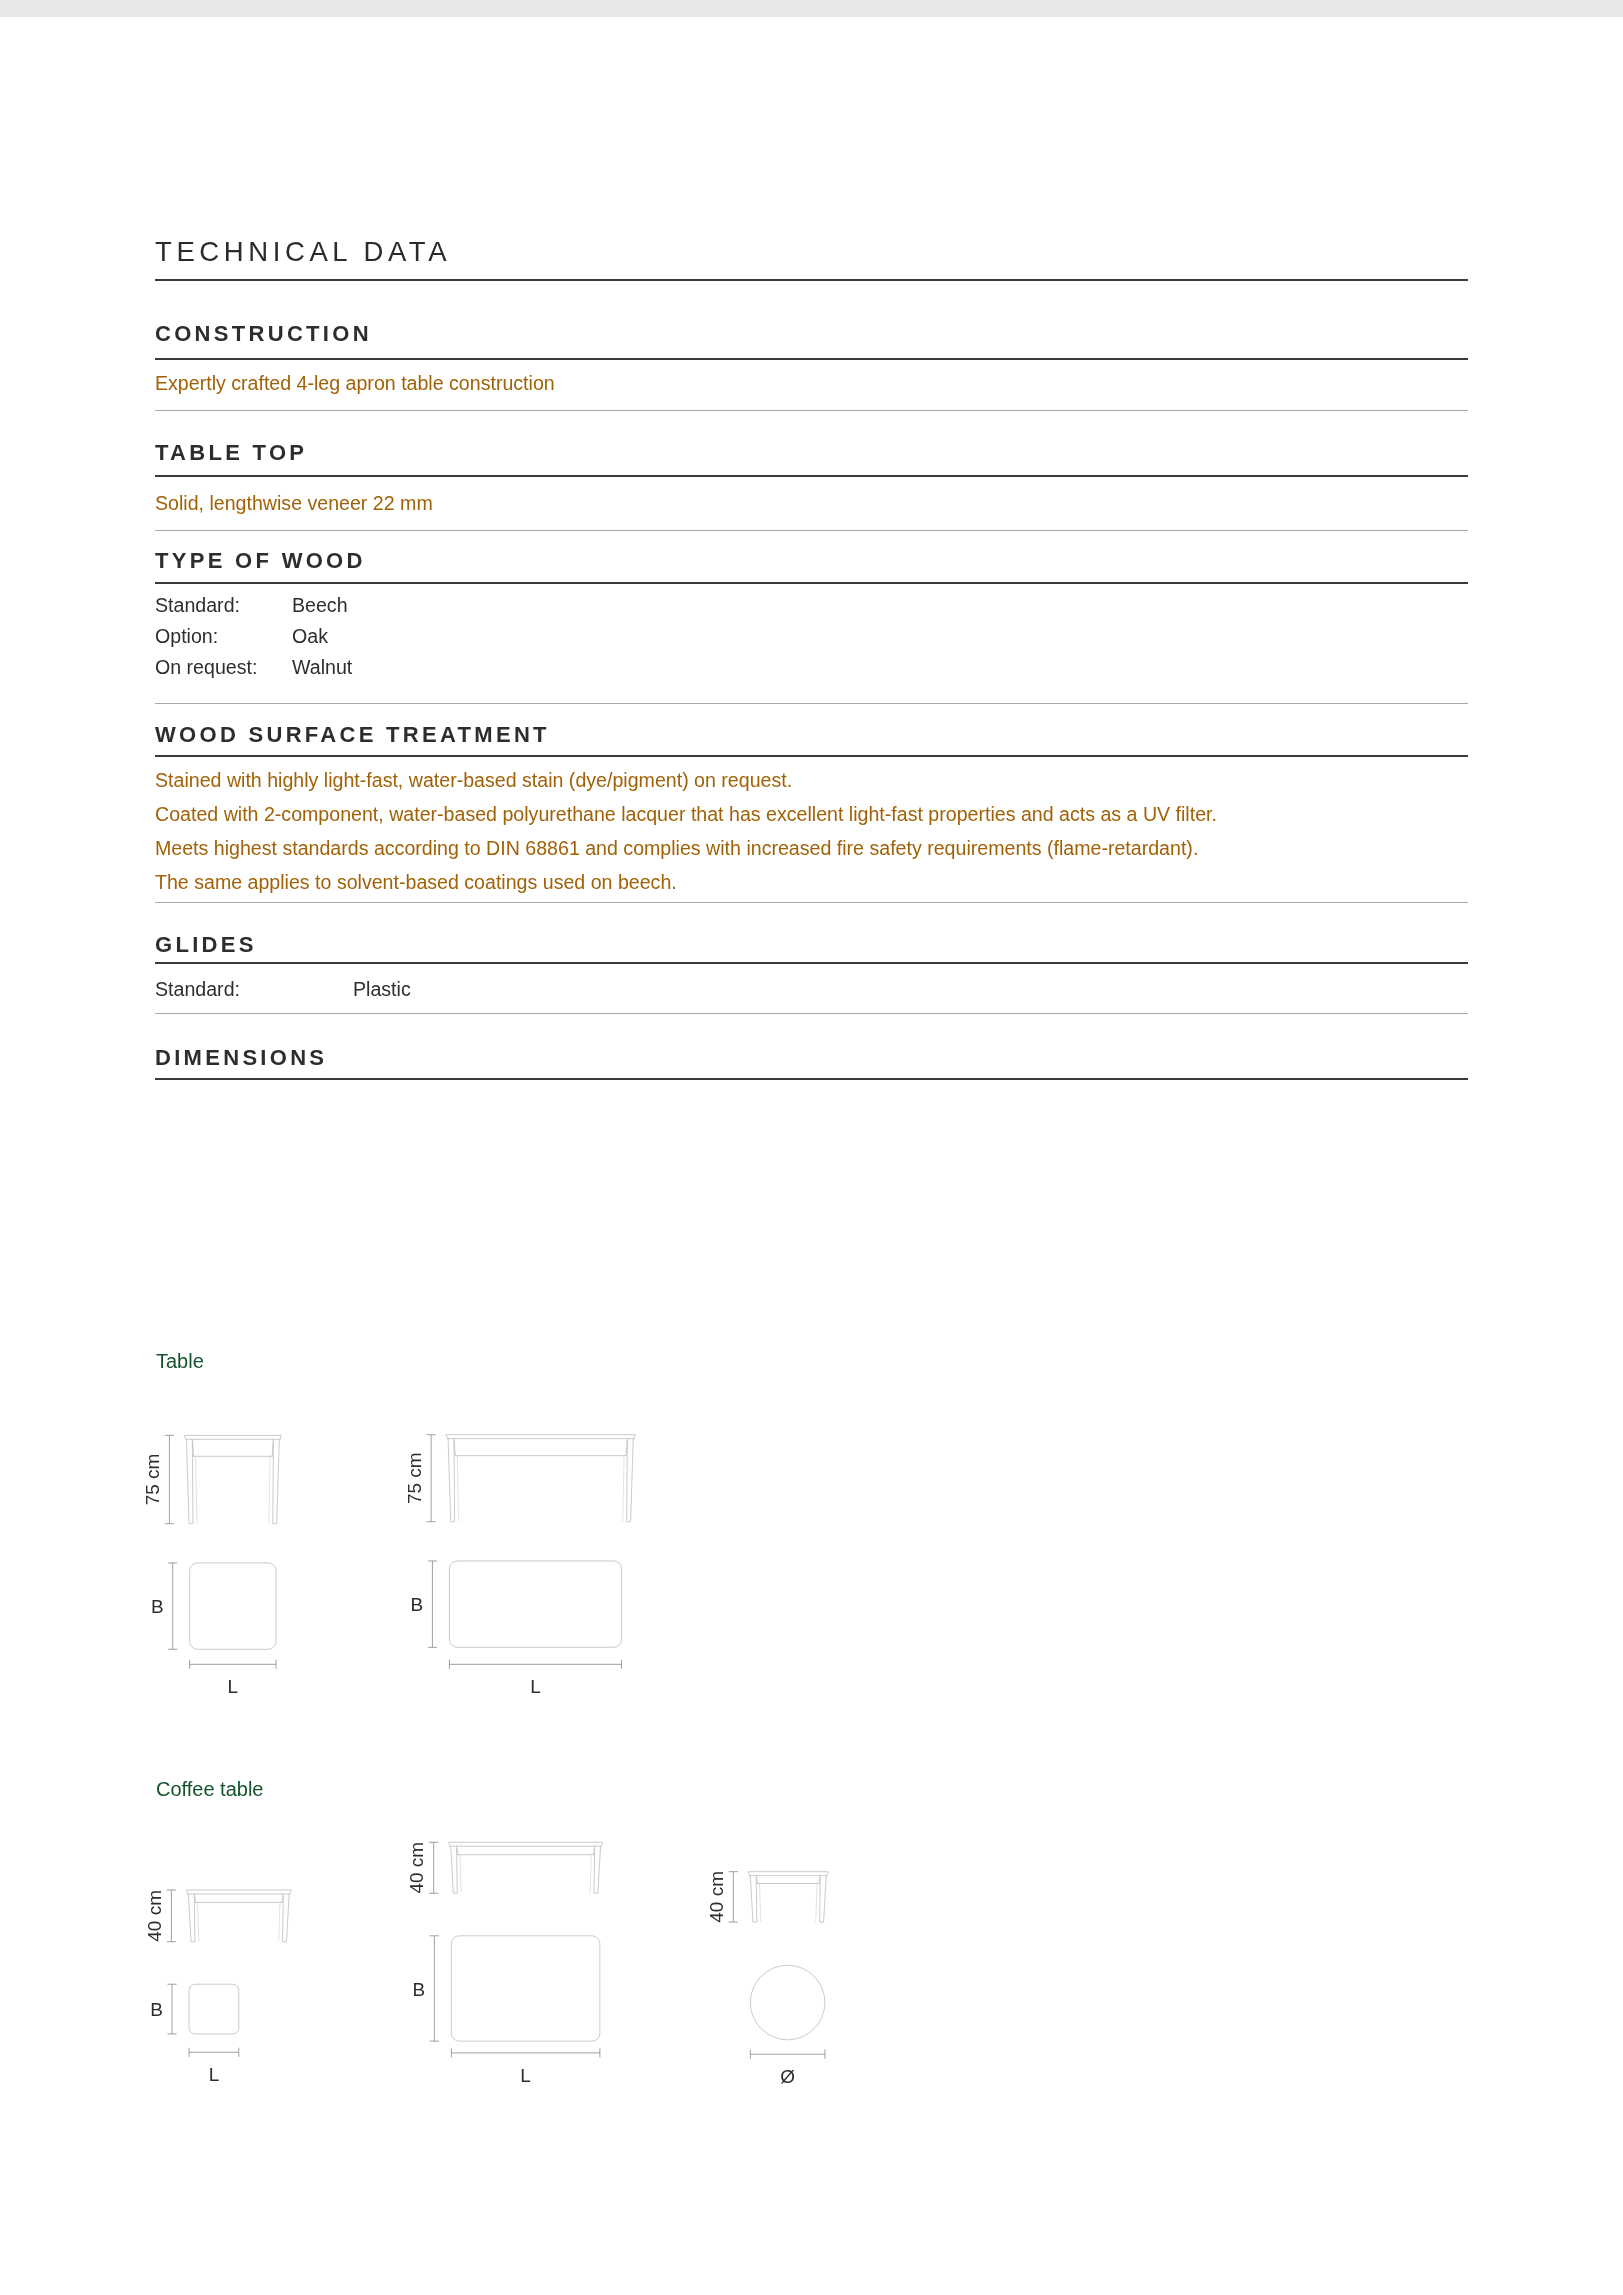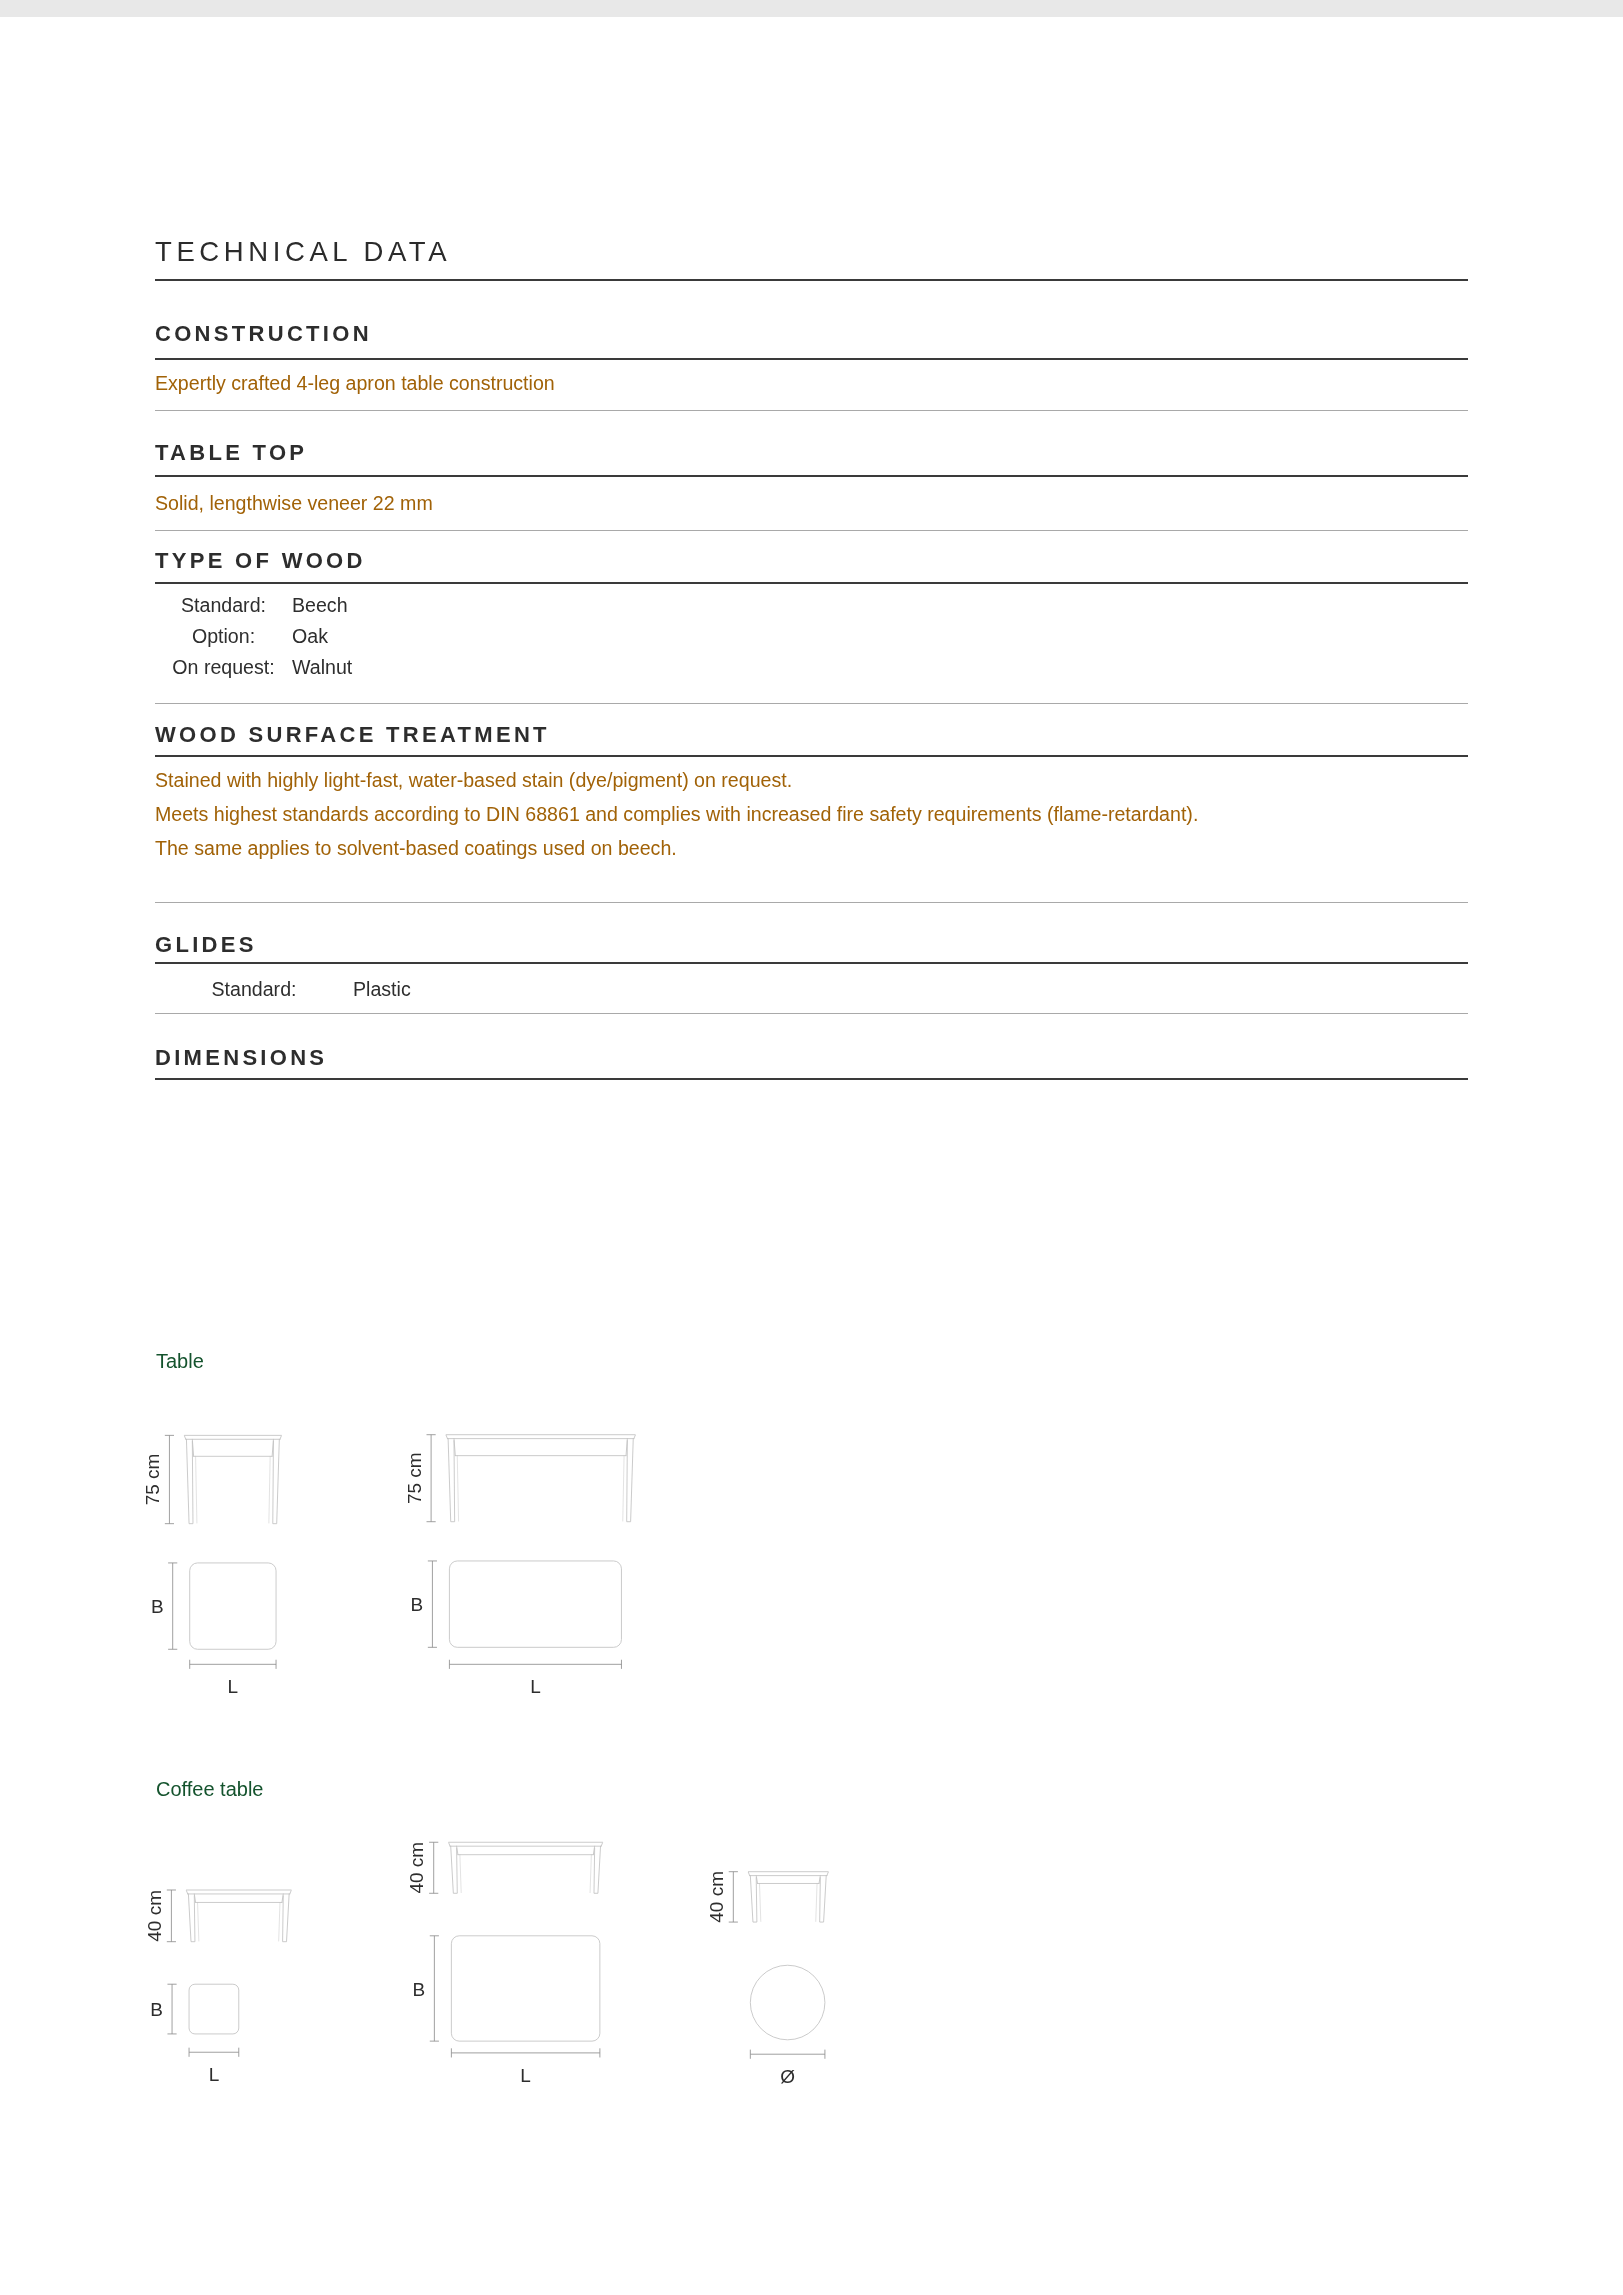--- a/index.html
+++ b/index.html
@@ -27,21 +27,21 @@
   .rule.light{border-top:1px solid var(--rule_light);}
   .sec-heading{
     left:155px;width:1313px;
     font-size:22px;font-weight:700;letter-spacing:3.3px;color:#2d2d2d;line-height:1;
   }
   .body-text{
     left:155px;width:1313px;
     font-size:19.6px;font-weight:400;color:#a16207;line-height:34px;
   }
   .kv-rows{left:155px;width:1313px;font-size:19.6px;color:#2e2e2e;}
-  .kv-row{display:flex;height:31px;line-height:31px;text-align:center;}
+  .kv-row{display:flex;height:31px;line-height:31px;}
   .kv-label{width:137px;flex:0 0 auto;}
   .kv-rows.glides .kv-label{width:198px;}
   .fig-label{
     left:156px;font-size:20px;color:#14532d;line-height:1.2;
   }
   svg text.dim-label{
     font-family:"Liberation Sans", sans-serif;
     font-size:29px;fill:var(--text);
   }
   svg .draw{fill:none;stroke:var(--diagram_stroke);stroke-width:1.3;stroke-linecap:round;}
@@ -81,20 +81,21 @@
       <span class="kv-label">On request:</span>
       <span class="kv-value">Walnut</span>
     </div>
   </div>
   <div class="abs rule light" style="top:686px"></div>
 
   <div class="abs sec-heading" style="top:707px">WOOD SURFACE TREATMENT</div>
   <div class="abs rule dark" style="top:738px"></div>
   <div class="abs body-text" style="top:746px">
     <div>Stained with highly light-fast, water-based stain (dye/pigment) on request.</div>
+    <div>Coated with 2-component, water-based polyurethane lacquer that has excellent light-fast properties and acts as a UV filter.</div>
     <div>Meets highest standards according to DIN 68861 and complies with increased fire safety requirements (flame-retardant).</div>
     <div>The same applies to solvent-based coatings used on beech.</div>
   </div>
   <div class="abs rule light" style="top:885px"></div>
 
   <div class="abs sec-heading" style="top:917px">GLIDES</div>
   <div class="abs rule dark" style="top:945px"></div>
   <div class="abs kv-rows glides" style="top:957px">
     <div class="kv-row">
       <span class="kv-label">Standard:</span>

